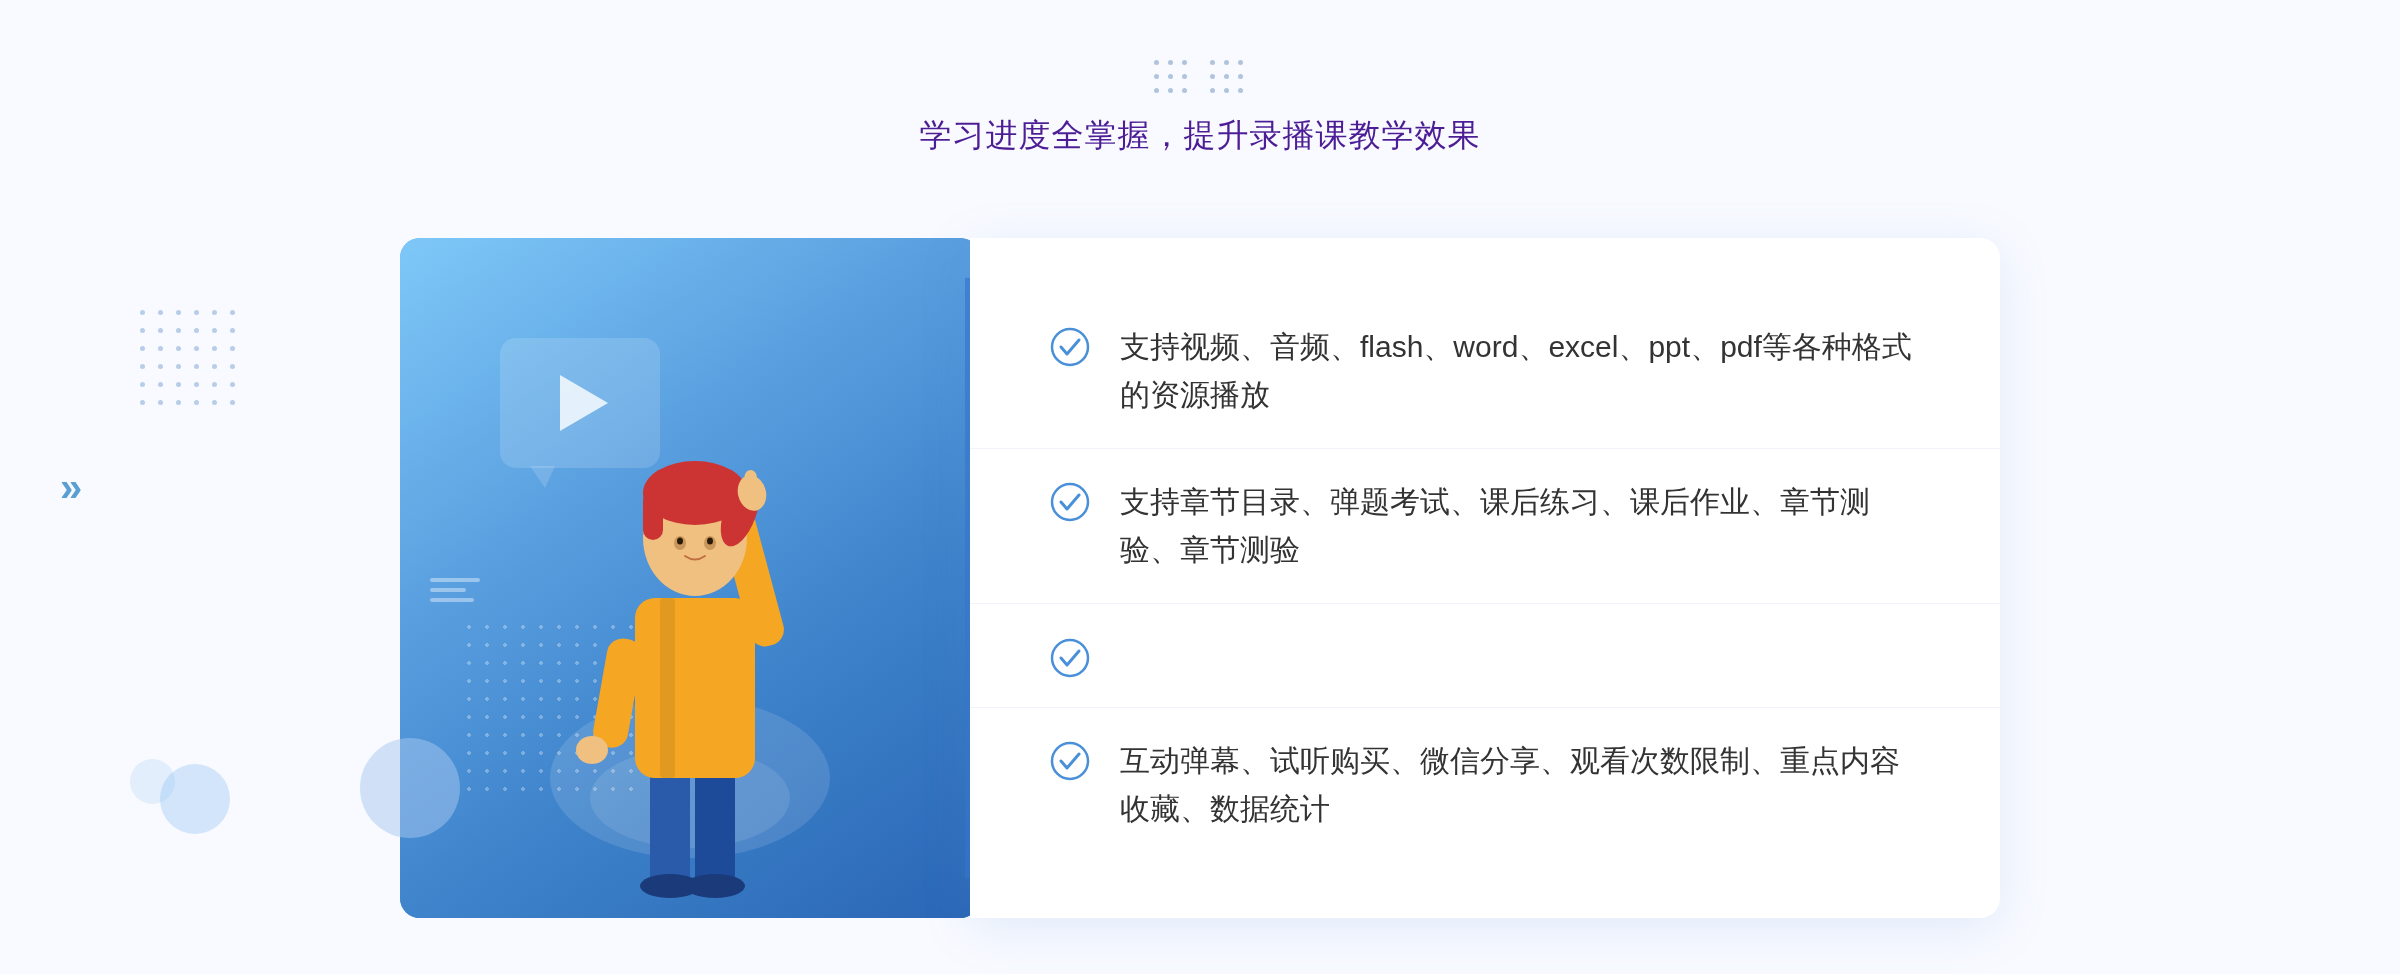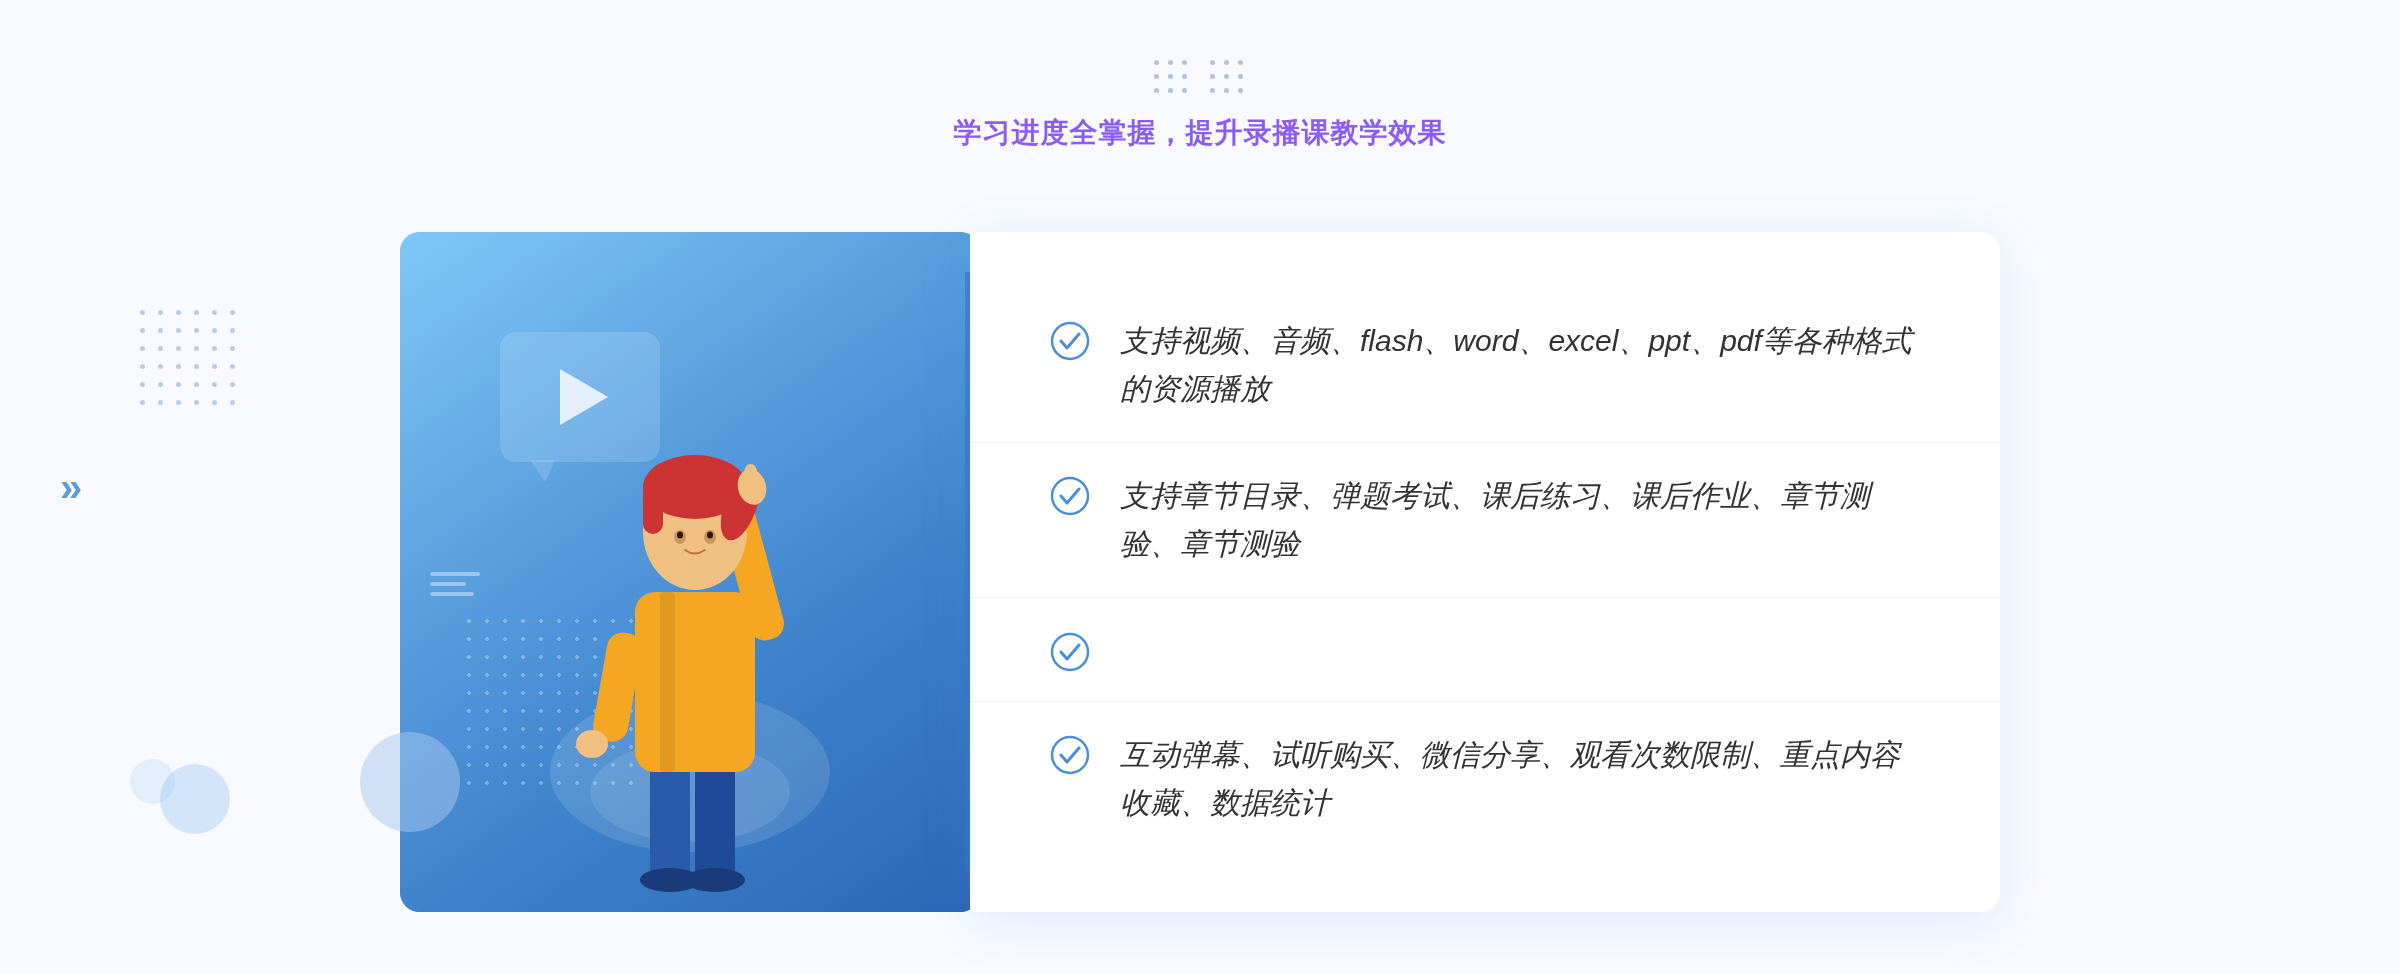--- a/index.html
+++ b/index.html
@@ -65,23 +65,23 @@
     }
 
     .main-title {
       font-size: 52px;
       font-weight: 700;
       color: #1a1a2e;
       letter-spacing: 2px;
     }
 
     .sub-title {
-      font-size: 28px;
-      color: #8b5cf6;
-      font-weight: 700;
+      font-size: 32px;
+      color: #4c1d95;
+      font-weight: 400;
       letter-spacing: 1px;
     }
 
     
     .main-content {
       display: flex;
       width: 1600px;
       height: 720px;
       position: relative;
     }
@@ -221,21 +221,20 @@
       z-index: 1;
       margin-top: 20px;
       height: 680px;
     }
 
     .feature-item {
       display: flex;
       align-items: flex-start;
       gap: 30px;
       padding: 20px 0;
-      font-style: italic;
     }
 
     .check-icon {
       width: 40px;
       height: 40px;
       flex-shrink: 0;
       margin-top: 4px;
     }
 
     .feature-text {

